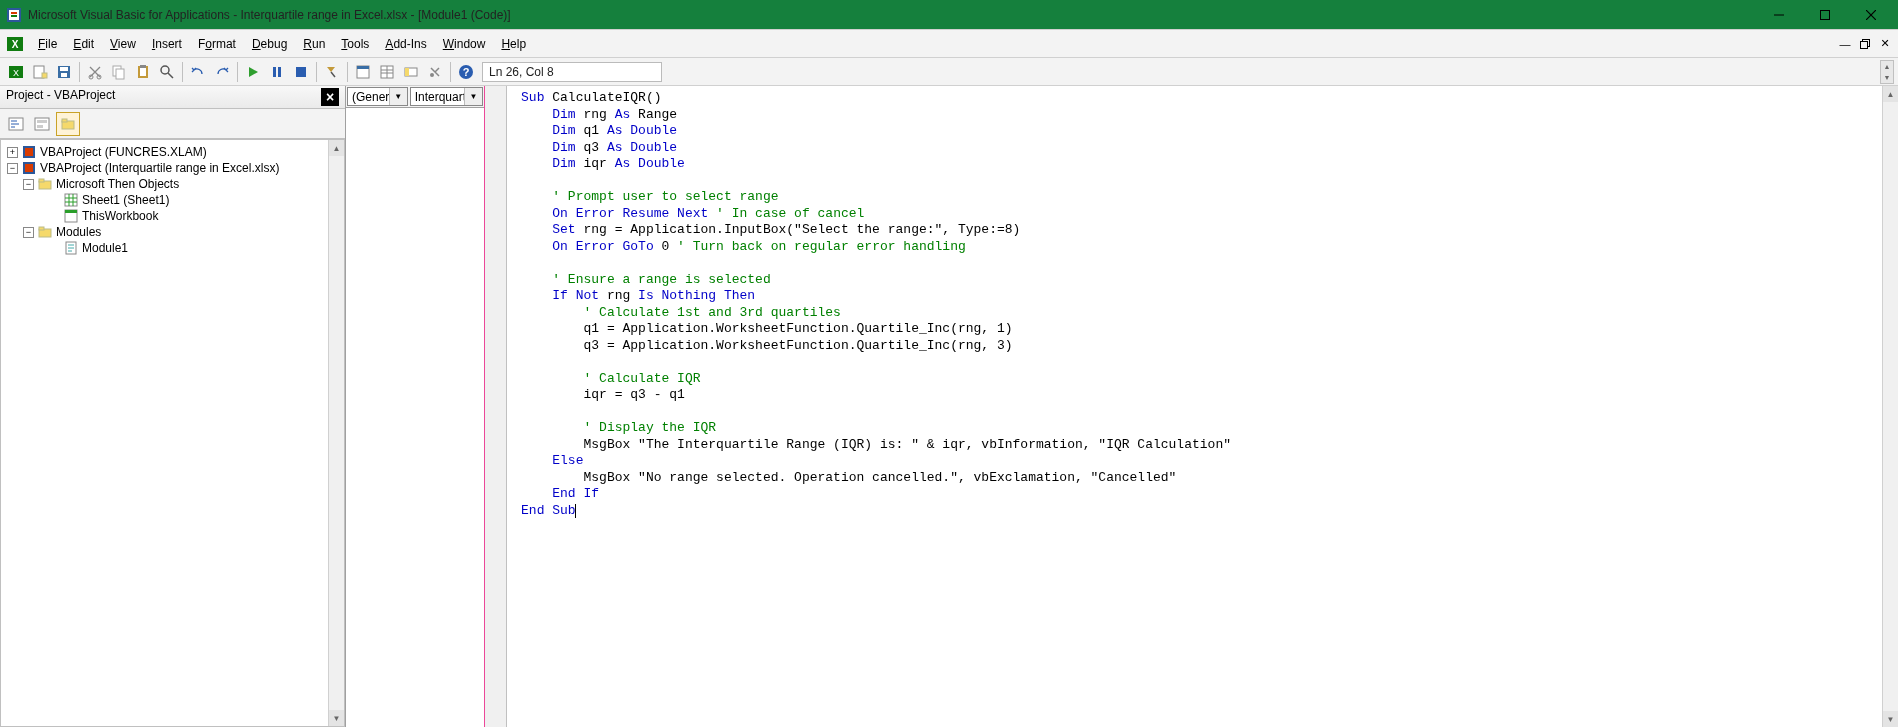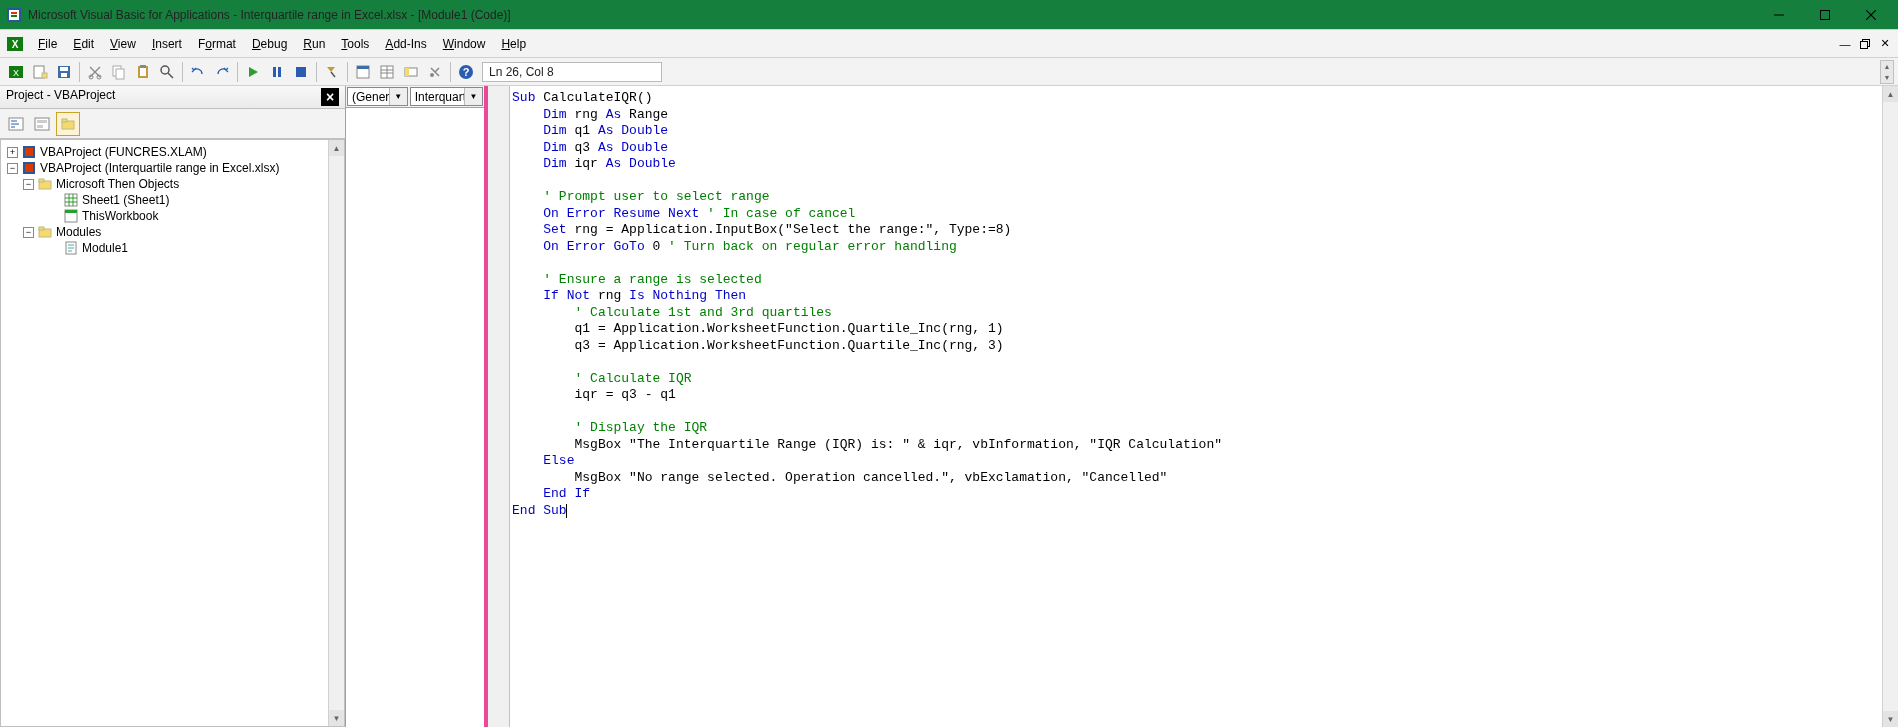--- a/index.html
+++ b/index.html
@@ -184,21 +184,22 @@
   }
   .code-dropdowns .dd .ddarr {
     position:absolute; right:0; top:0; bottom:0; width:18px;
     background:#eee; border-left:1px solid #bbb;
     display:flex;align-items:center;justify-content:center;font-size:8px;
   }
   .code-gutter-wrap {
     flex:1;
     display:flex;
     overflow:hidden;
-    border-left:4px solid #ec4899;
+    border-left:1px solid #ec4899;
+    gap:12px;
   }
   .gutter {
     width: 22px;
     background:#f0f0f0;
     border-right:1px solid #c0c0c0;
   }
   pre.code {
     flex:1;
     font-family: Consolas, "Courier New", monospace;
     font-size: 13px;

